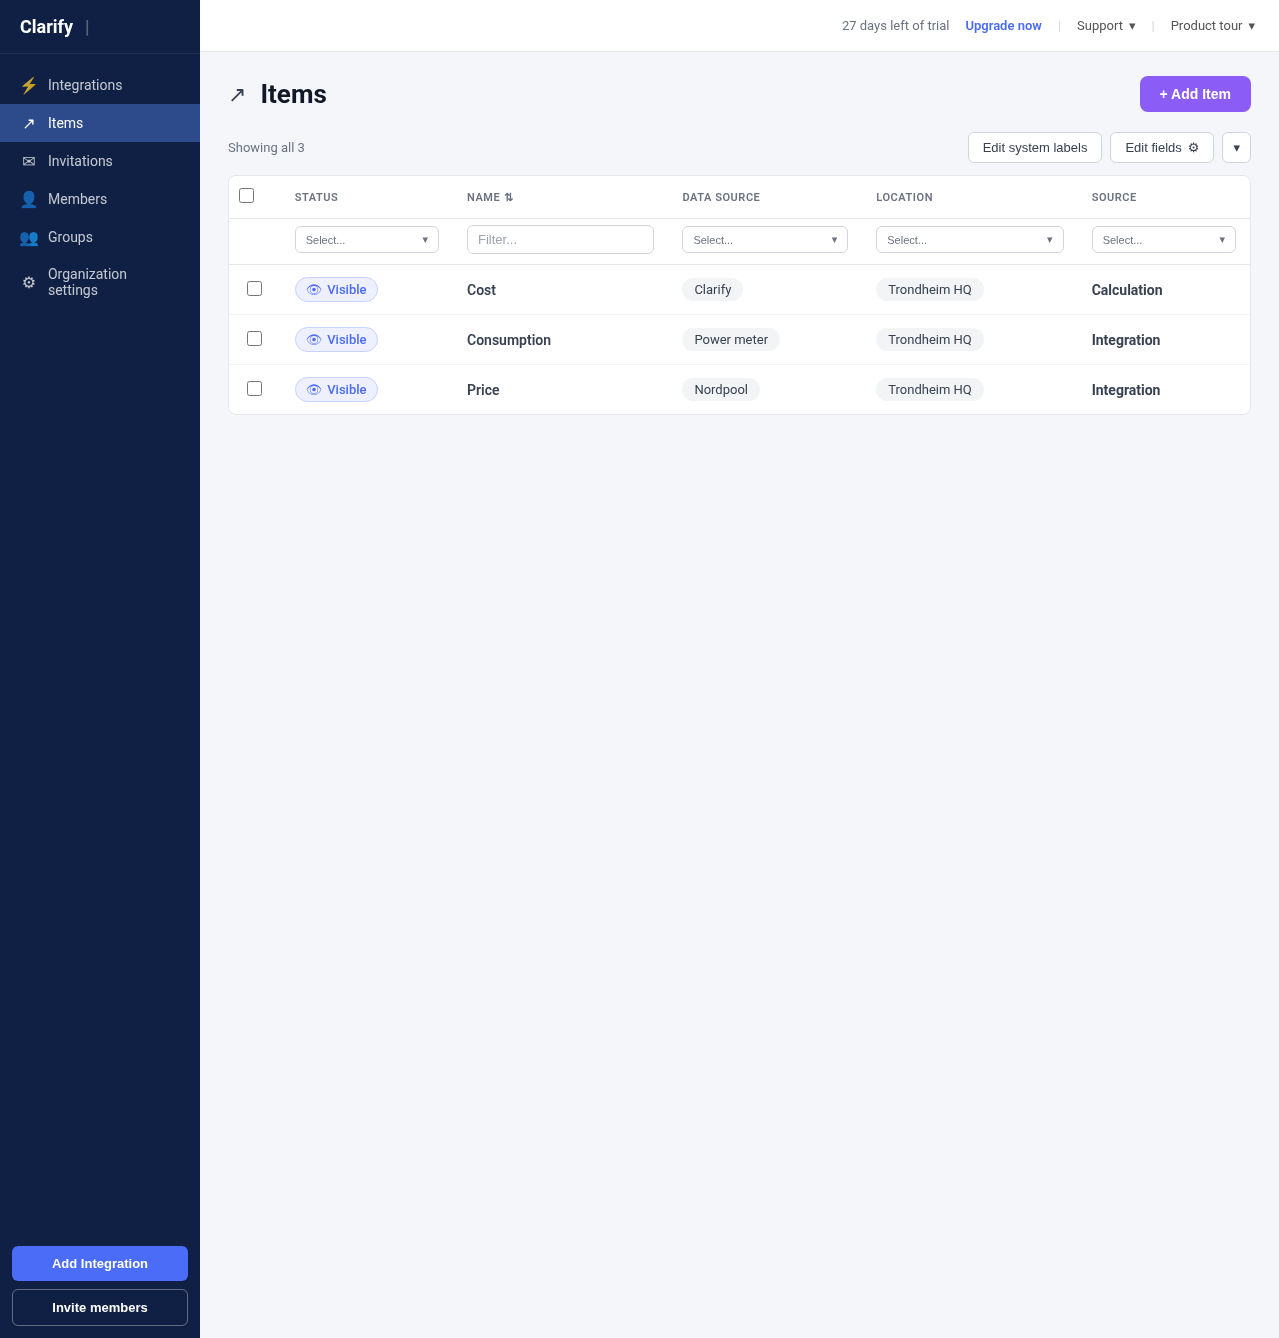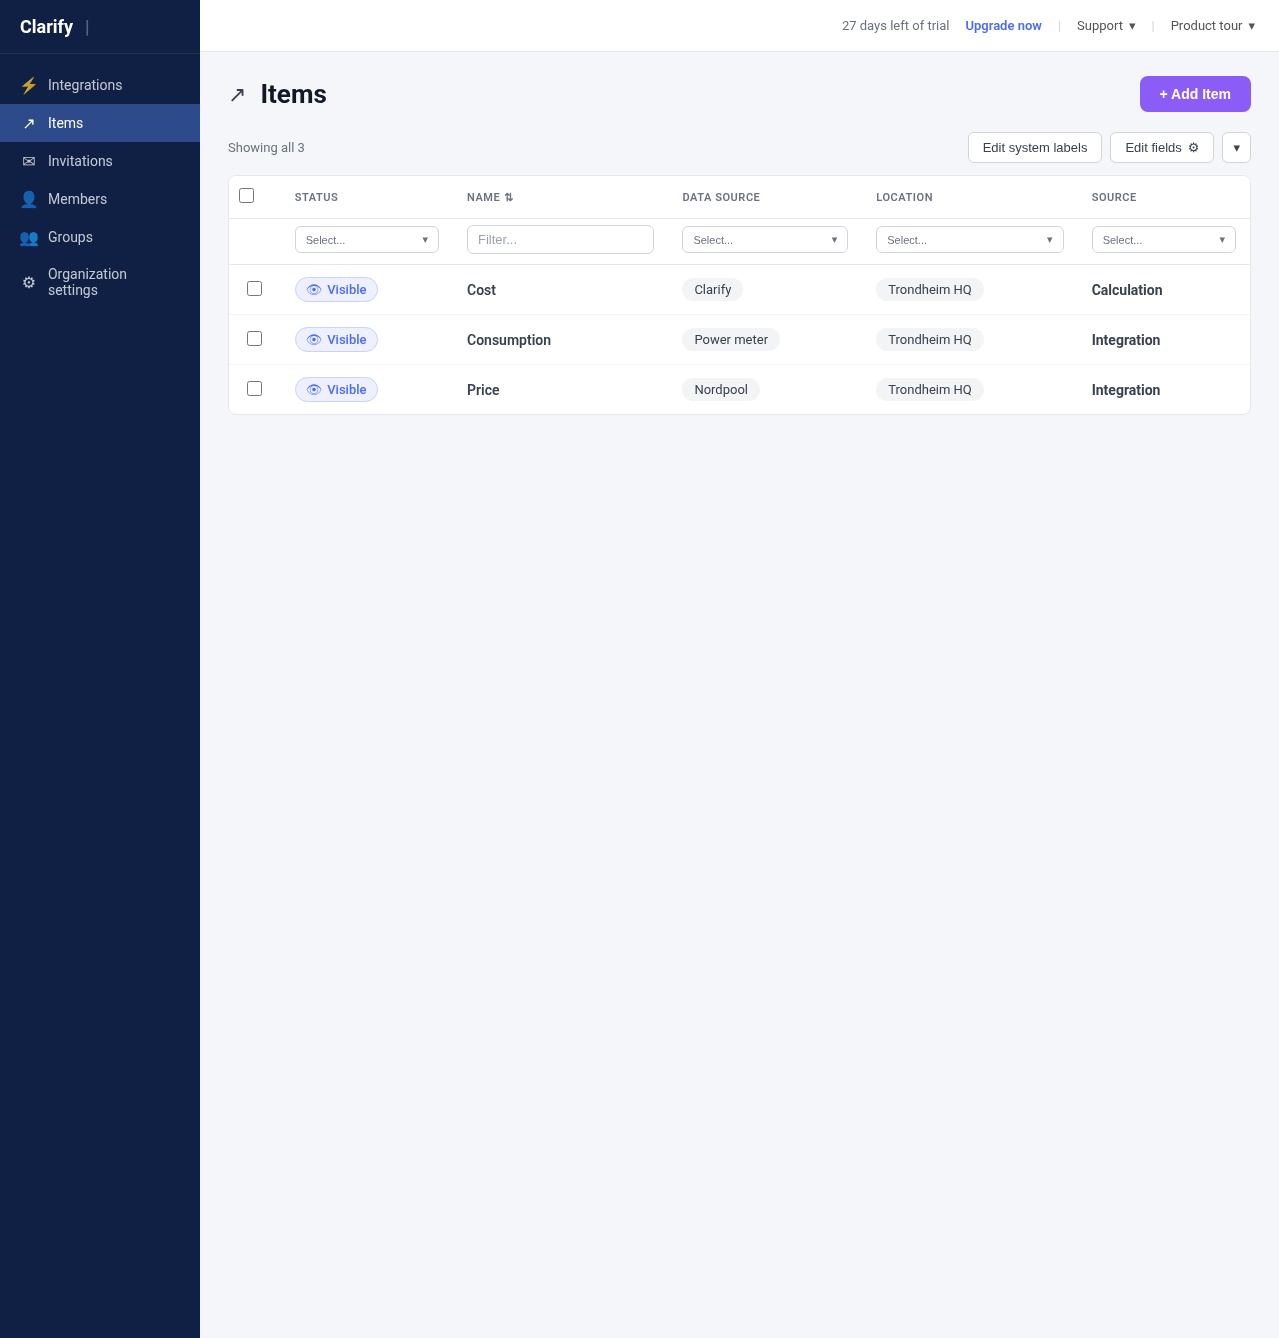--- a/index.html
+++ b/index.html
@@ -374,20 +374,24 @@
     </div>
     <div class="sidebar-item">
       <span class="icon">👥</span>
       <span>Groups</span>
     </div>
     <div class="sidebar-item">
       <span class="icon">⚙</span>
       <span>Organization settings</span>
     </div>
   </nav>
+  <div class="sidebar-bottom">
+    <button class="btn-add-integration">Add Integration</button>
+    <button class="btn-invite-members">Invite members</button>
+  </div>
 </div>
 
 <div class="main">
 
   <div class="topbar">
     <span class="topbar-trial">27 days left of trial</span>
     <a class="topbar-upgrade">Upgrade now</a>
     <span class="topbar-divider">|</span>
     <span class="topbar-link">
       <span>Support</span>

